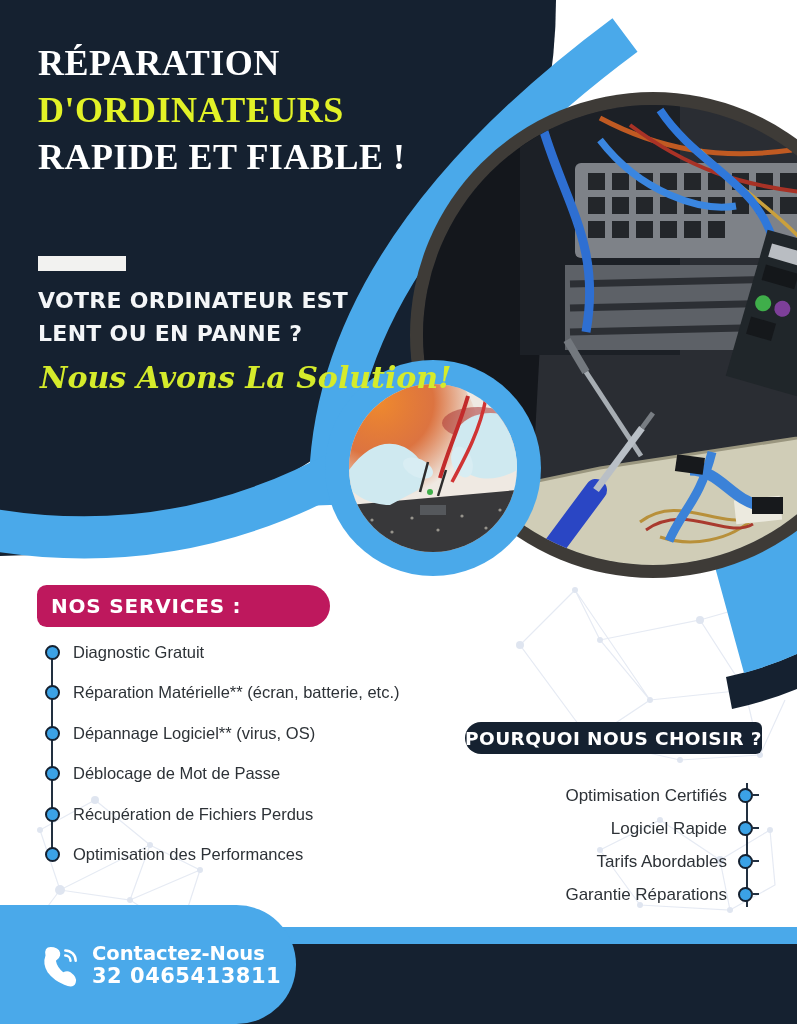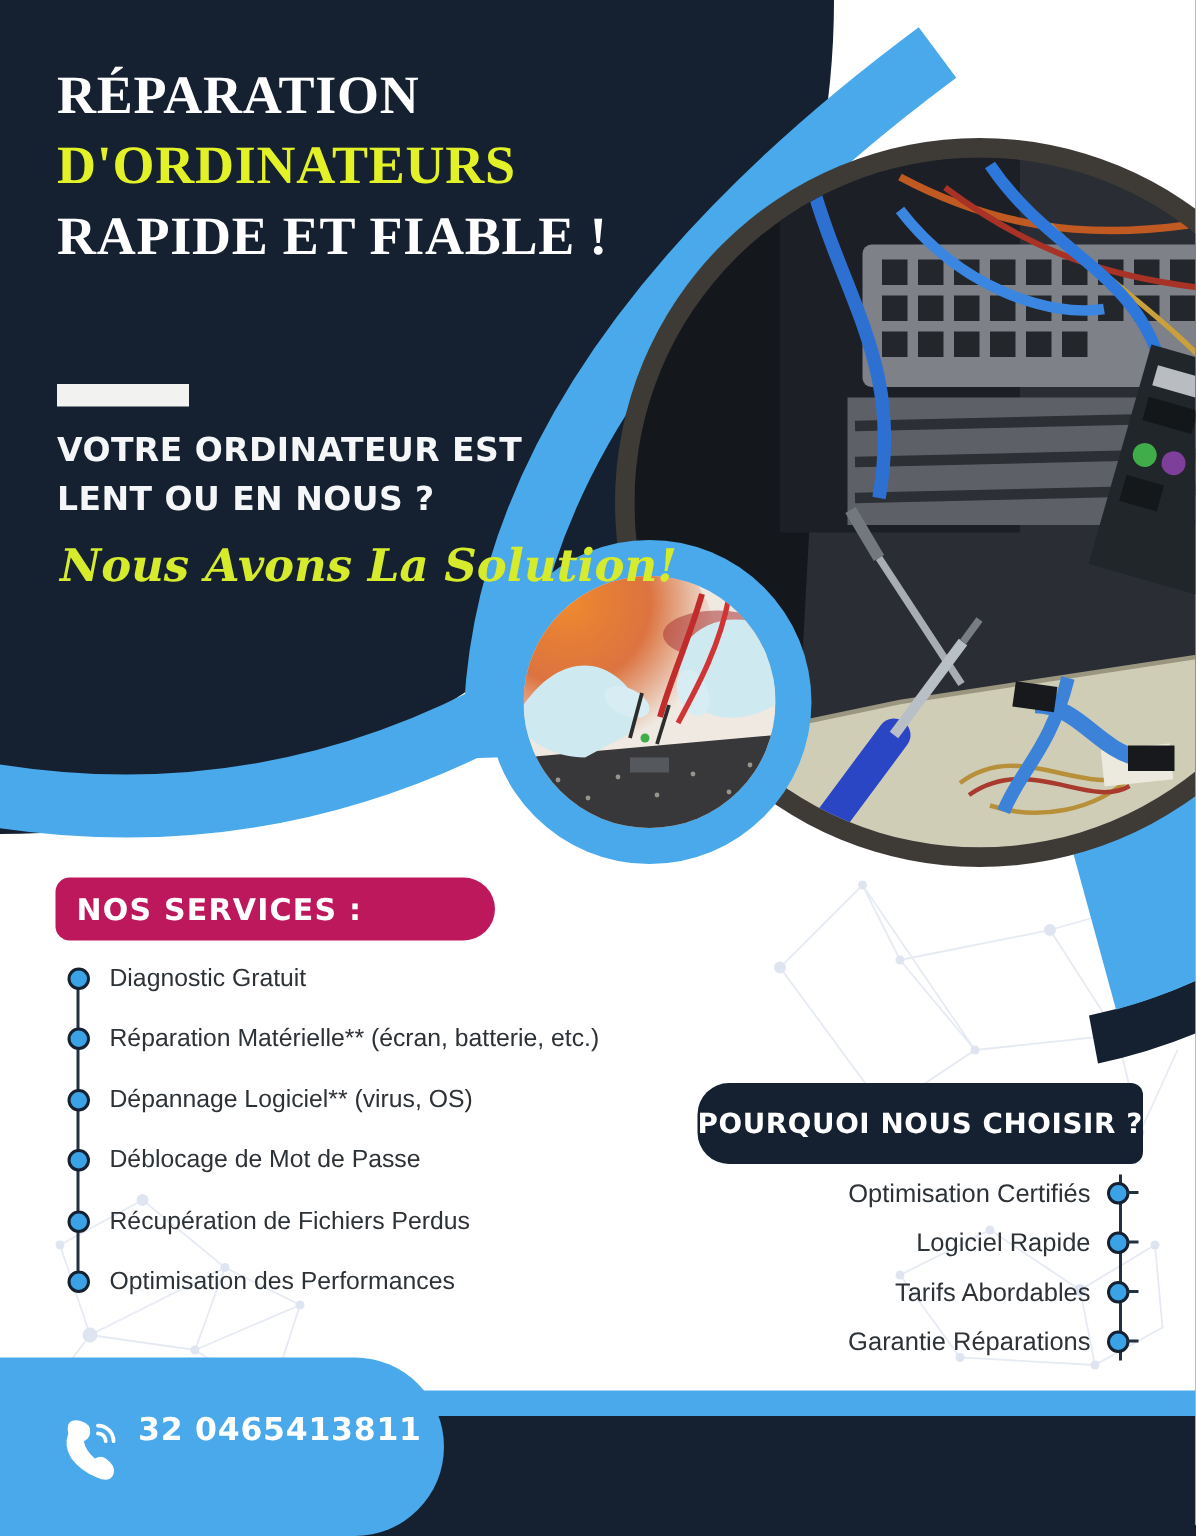--- a/index.html
+++ b/index.html
@@ -20,21 +20,21 @@
   
   .svc-badge{position:absolute;left:37px;top:585px;width:293px;height:42px;background:#be185d;border-radius:10px 22px 22px 10px;display:flex;align-items:center;}
   .svc-badge span{padding-left:14px;color:#fff;font-weight:800;font-size:20px;letter-spacing:.8px;white-space:nowrap;}
   .svc-list{position:absolute;left:40px;top:632px;margin:0;padding:0;list-style:none;}
   .svc-list li{height:40.5px;display:flex;align-items:center;}
   .svc-line{position:absolute;left:51px;top:652px;width:2px;height:203px;background:#223040;}
   .dot{position:relative;z-index:2;width:11px;height:11px;border-radius:50%;background:#3BA2E6;border:2px solid #152130;margin-left:5px;flex:none;}
   .svc-list .lbl{margin-left:13px;font-family:"Liberation Sans",sans-serif;font-size:16.5px;color:#2d3237;white-space:nowrap;}
 
   
-  .why-badge{position:absolute;left:465px;top:722px;width:297px;height:54px;background:#152130;border-radius:21px 8px 8px 21px;display:flex;align-items:center;justify-content:center;}
+  .why-badge{position:absolute;left:465px;top:722px;width:297px;height:32px;background:#152130;border-radius:21px 8px 8px 21px;display:flex;align-items:center;justify-content:center;}
   .why-badge span{color:#fff;font-weight:800;font-size:18.5px;letter-spacing:.4px;white-space:nowrap;}
   .why-list{position:absolute;right:44px;top:779px;margin:0;padding:0;list-style:none;}
   .why-list li{height:33px;display:flex;align-items:center;justify-content:flex-end;}
   .why-line{position:absolute;left:746px;top:783px;width:2px;height:124px;background:#223040;}
   .why-list .lbl{font-family:"Liberation Sans",sans-serif;font-size:17px;color:#2d3237;white-space:nowrap;}
   .wdot{position:relative;z-index:2;width:11px;height:11px;border-radius:50%;background:#3BA2E6;border:2px solid #152130;margin-left:11px;flex:none;}
   .wdot::after{content:"";position:absolute;left:100%;top:4px;width:8px;height:2px;background:#223040;}
 
   
   .footer-strip{position:absolute;left:0;top:927px;width:797px;height:17px;background:#4AA9EA;}
@@ -219,21 +219,21 @@
   <div class="title">
     <div class="l1">RÉPARATION</div>
     <div class="l2">D'ORDINATEURS</div>
     <div class="l3">RAPIDE ET FIABLE !</div>
   </div>
 
   <div class="accent-bar"></div>
 
   <div class="question">
     <div>VOTRE ORDINATEUR EST</div>
-    <div>LENT OU EN NOUS ?</div>
+    <div>LENT OU EN PANNE ?</div>
   </div>
 
   <div class="tagline">Nous Avons La Solution!</div>
 
   <div class="svc-badge">
     <span>NOS SERVICES :</span>
   </div>
   <div class="svc-line"></div>
   <ul class="svc-list">
     <li>
@@ -289,17 +289,18 @@
   <div class="footer-bar">
     
   </div>
   <div class="contact-blob">
     <svg class="phone-ic" viewBox="0 0 48 48" aria-hidden="true">
       <path fill="#ffffff" d="M12 14 Q 10 4 20 6 Q 27 8 26 14 Q 25.5 17 22 19 Q 23 25 29 30 Q 33 28 36 30 Q 43 35 41 40 Q 39 46 30 42 Q 20 38 14 30 Q 9 22 12 14 Z"></path>
       <path fill="none" stroke="#ffffff" stroke-width="2.4" stroke-linecap="round" d="M31 14 A 5 5 0 0 1 36 19"></path>
       <path fill="none" stroke="#ffffff" stroke-width="2.4" stroke-linecap="round" d="M31 9 A 10 10 0 0 1 41 19"></path>
     </svg>
     <div class="contact-text">
+      <div class="c1">Contactez-Nous</div>
       <div class="c2">32 0465413811</div>
     </div>
   </div>
 
 </div>
 
 </body></html>

